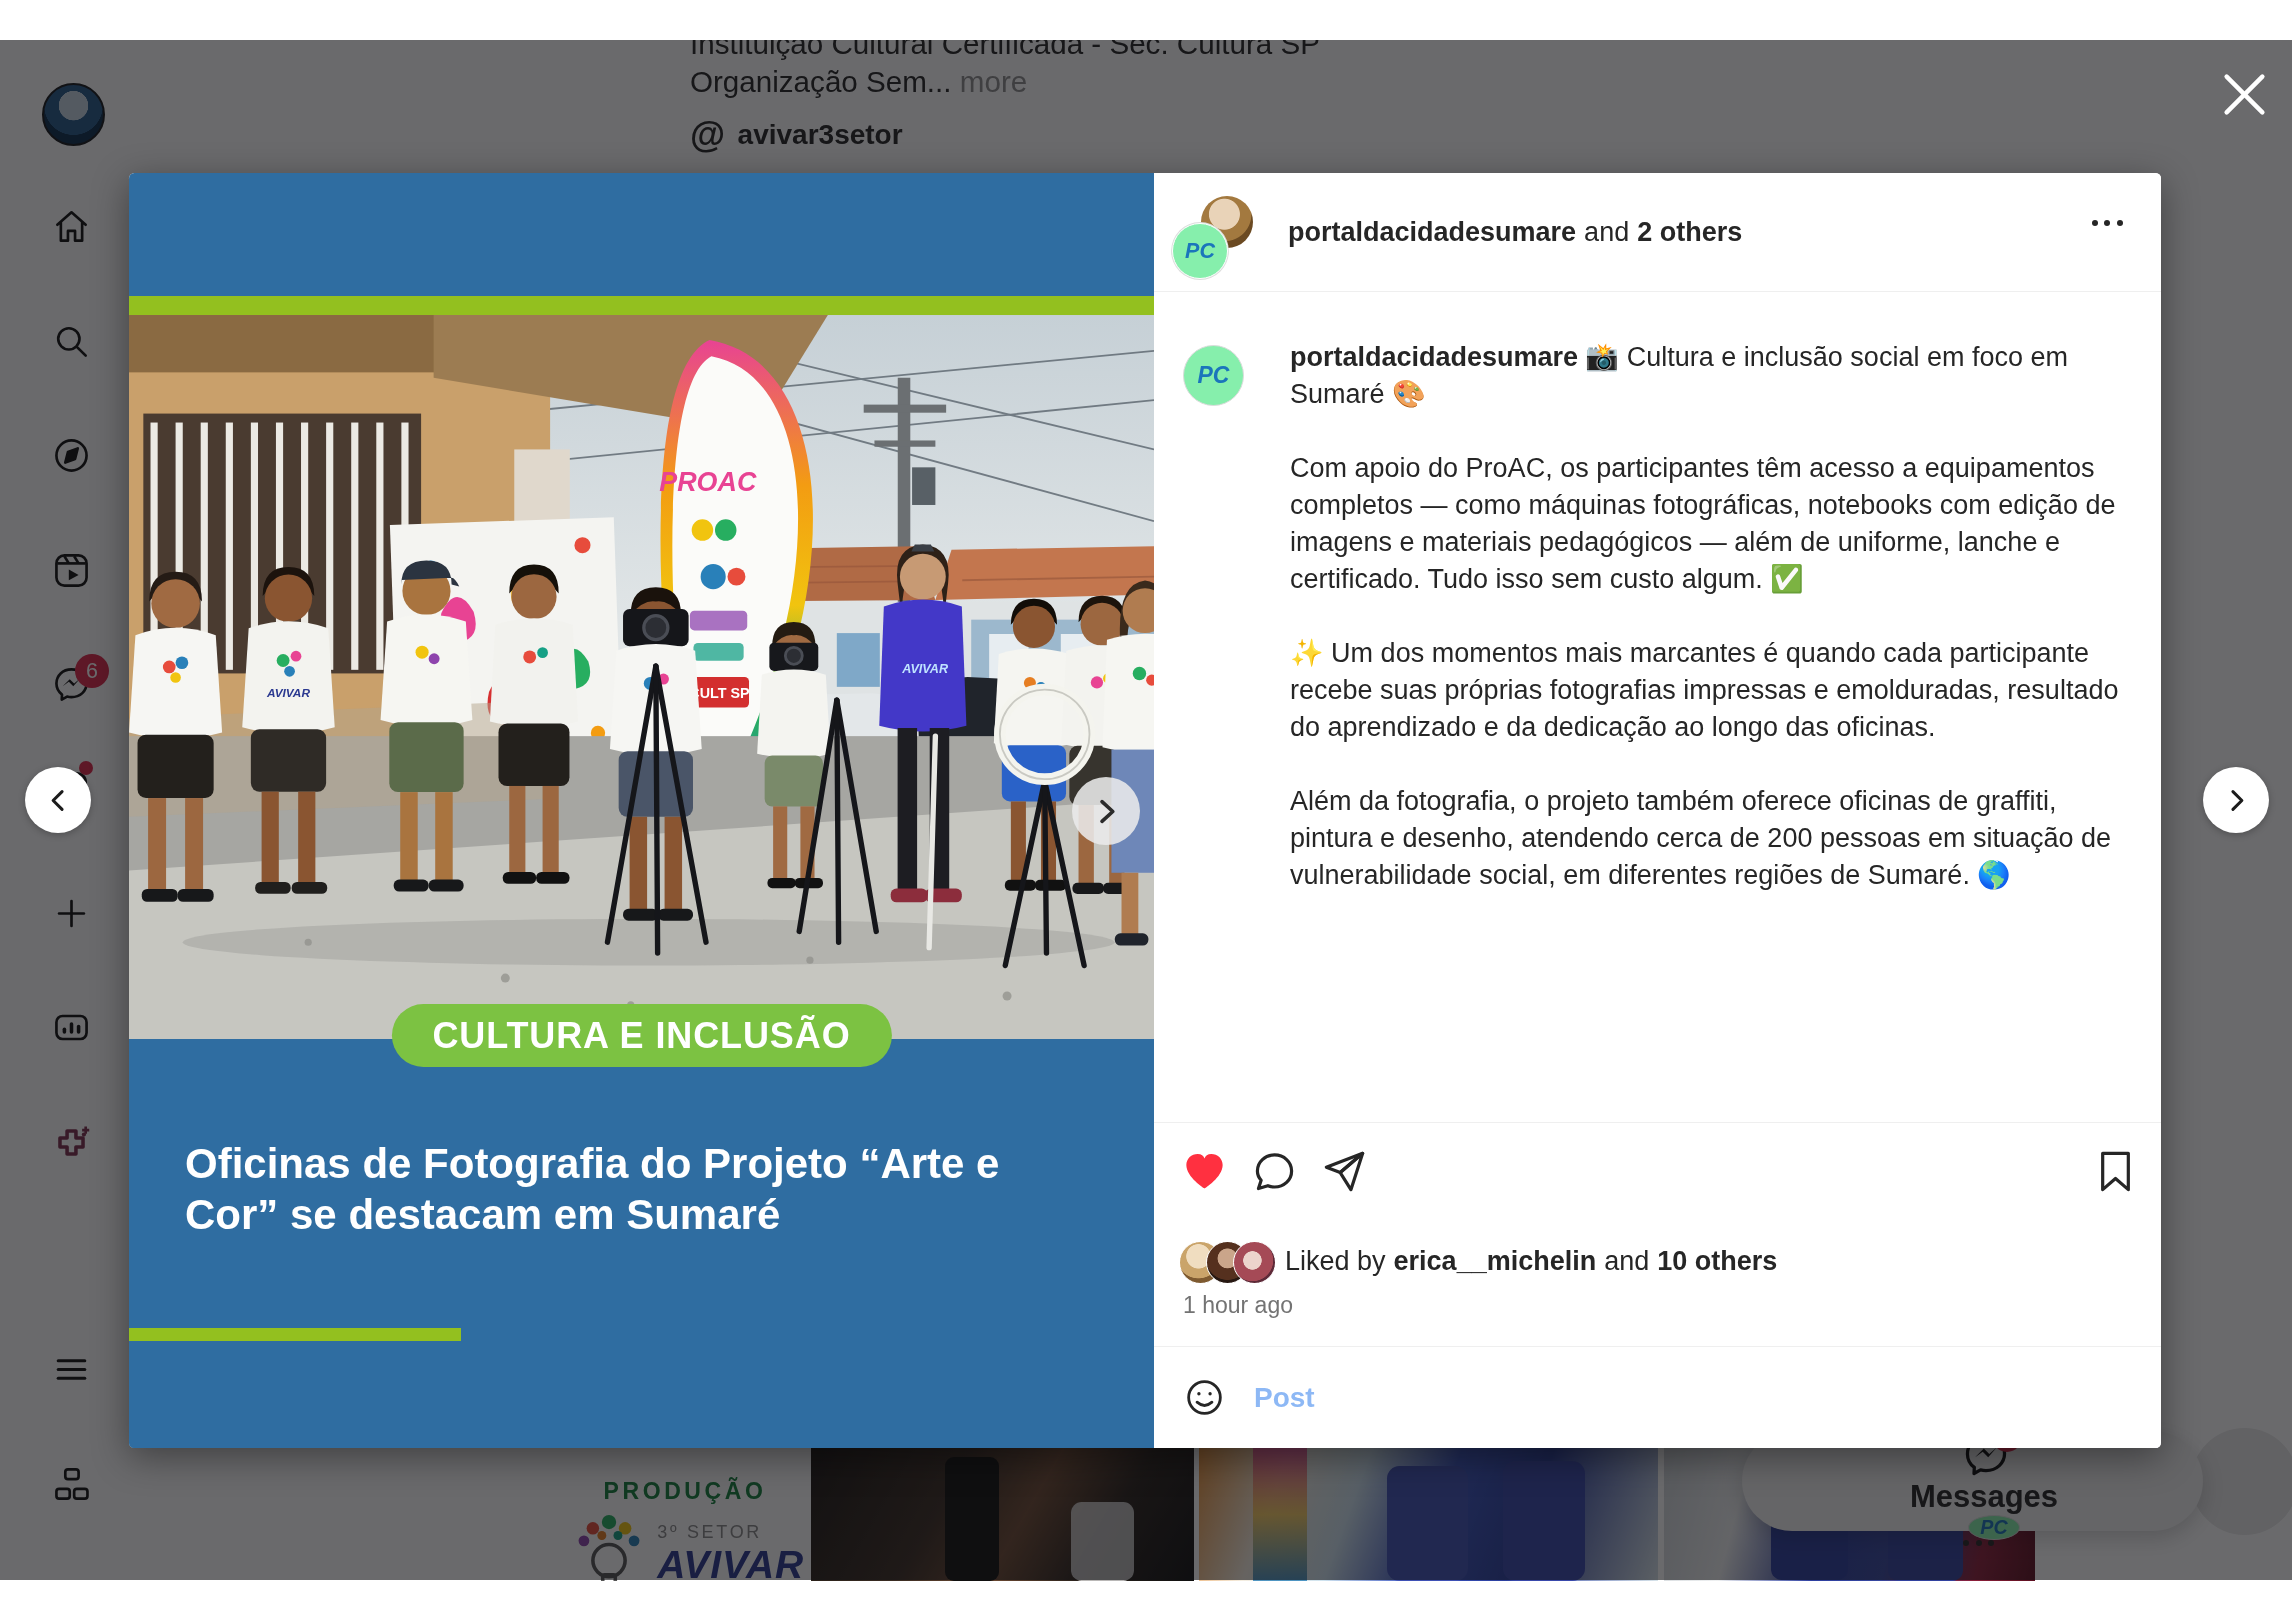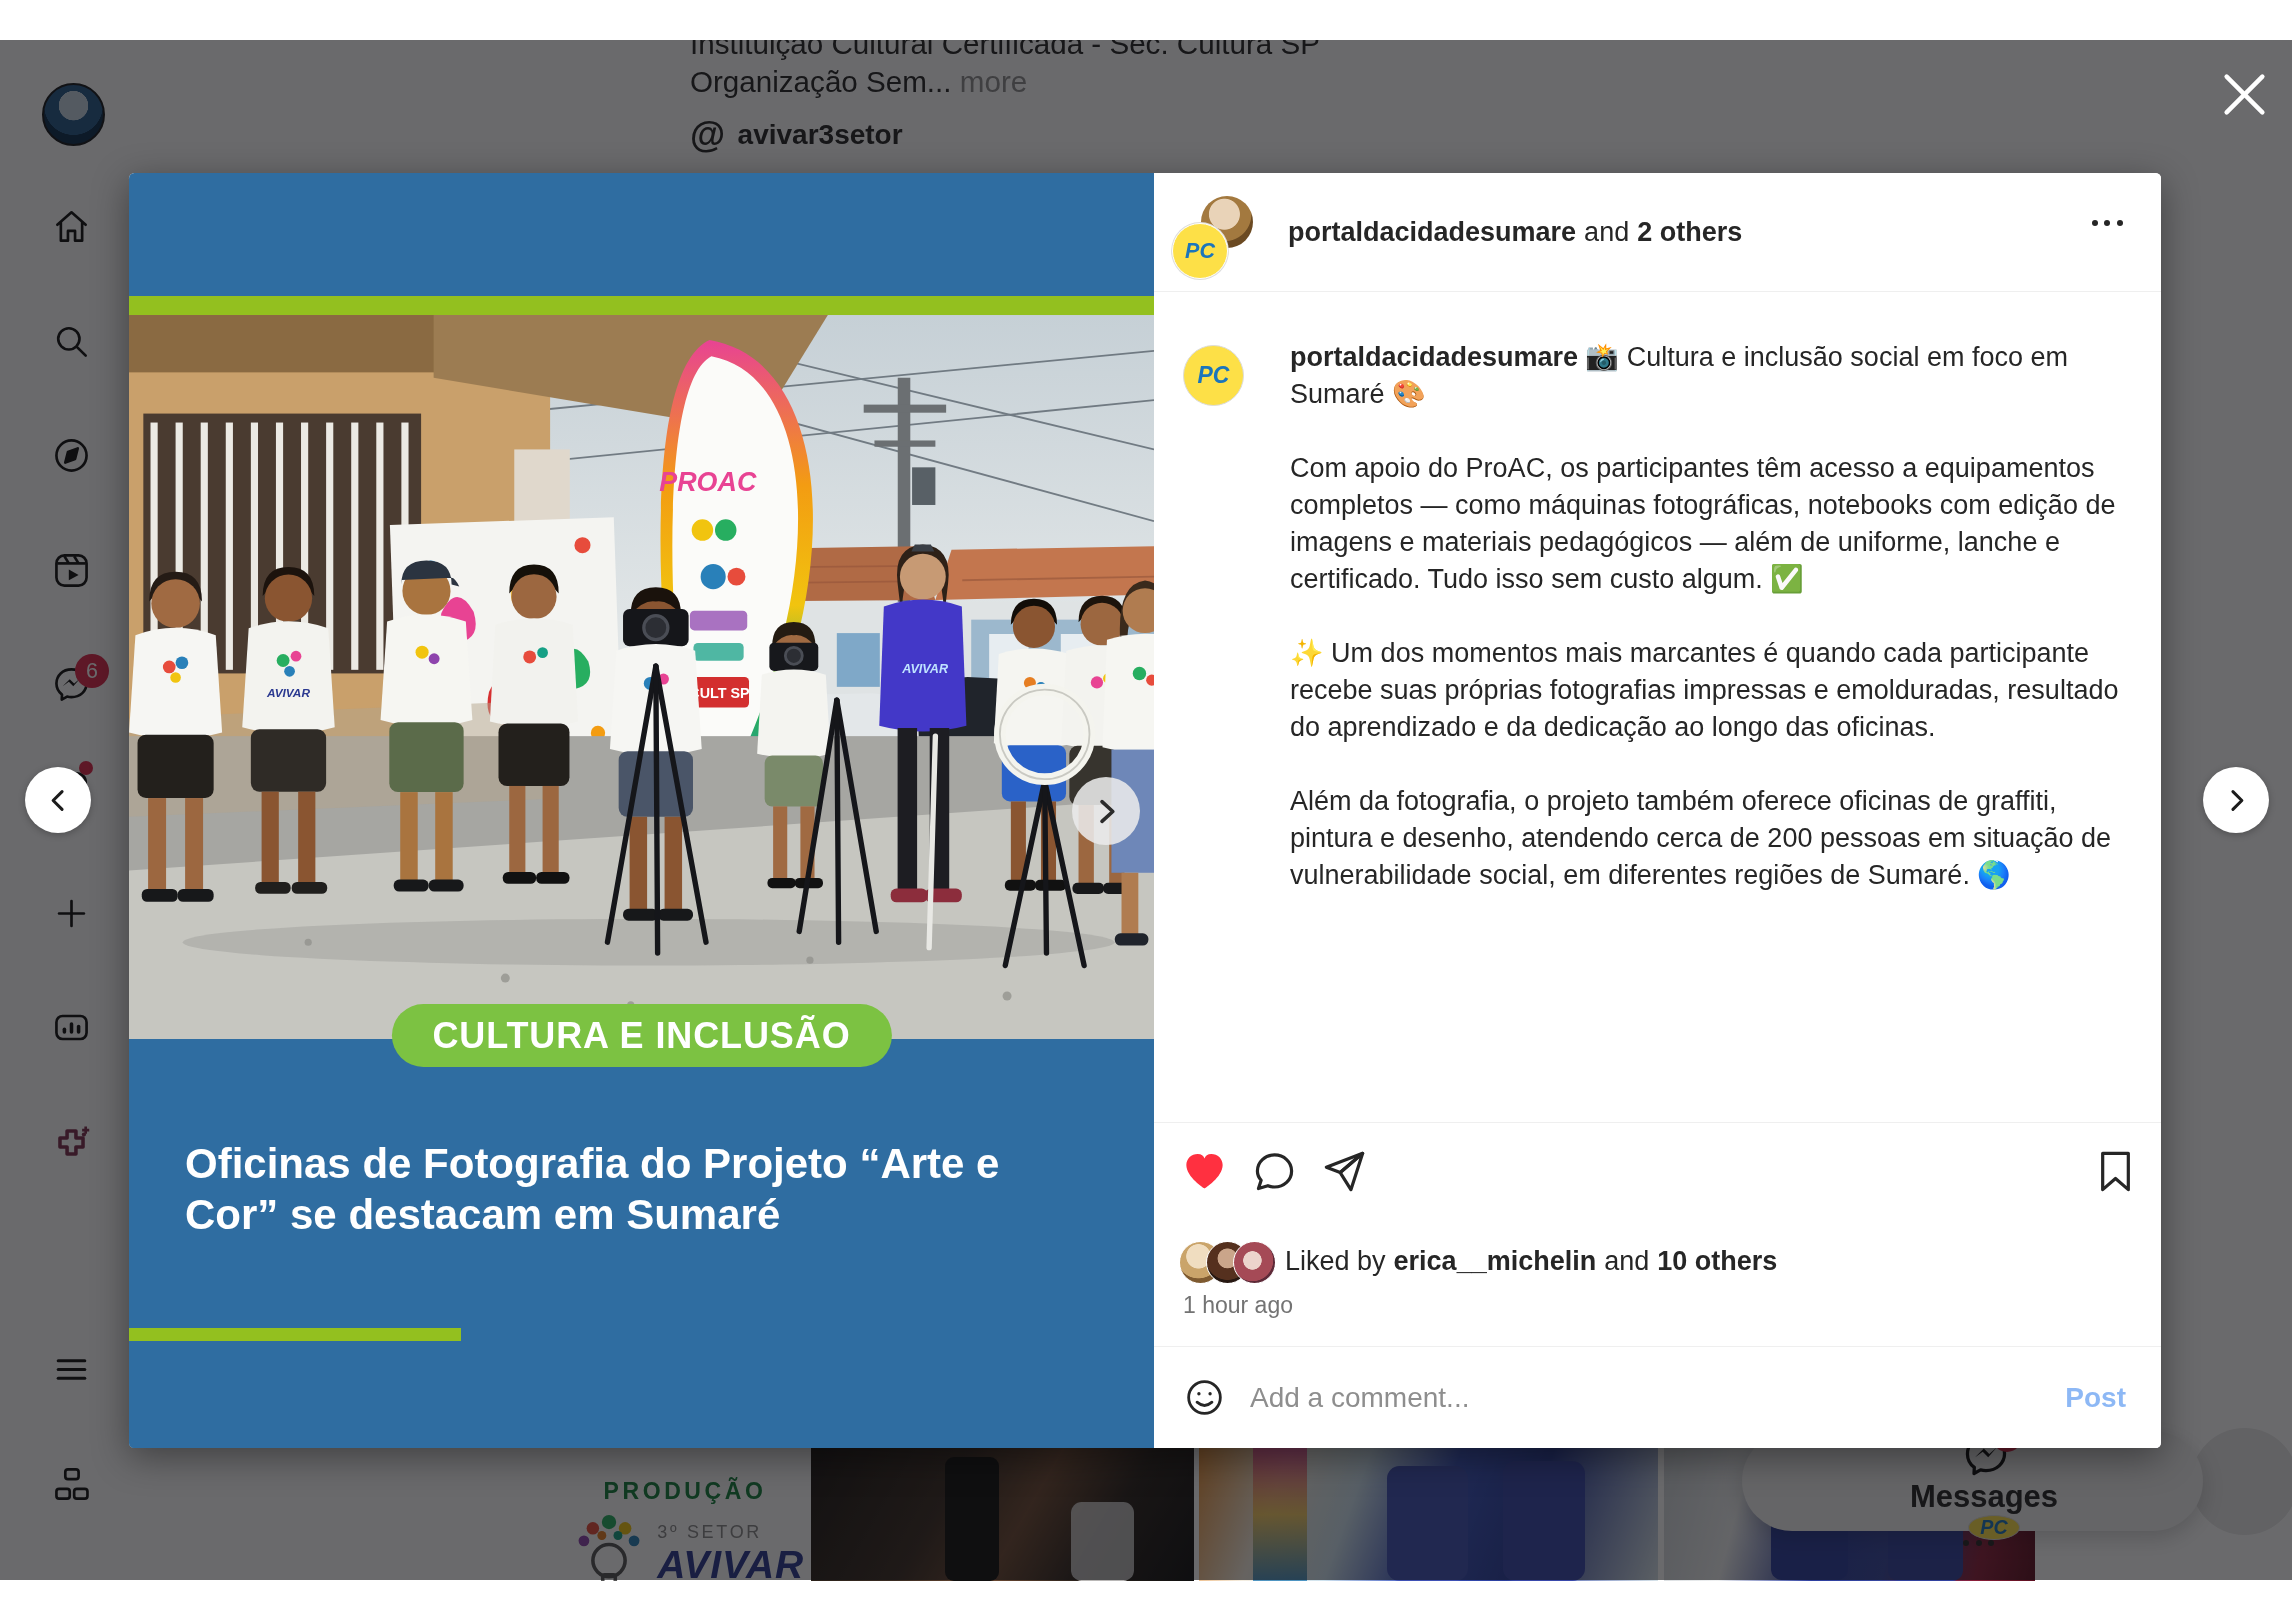--- a/index.html
+++ b/index.html
@@ -70,21 +70,21 @@
   .timestamp{position:absolute;left:29px;top:1119px;font-size:23px;color:#737373;}
   .comment-row{position:absolute;left:0;top:1173px;width:1008px;height:102px;border-top:0.9px solid #efefef;
                display:flex;align-items:center;padding:0 30px;box-sizing:border-box;gap:23px;}
   .comment-input{flex:1;border:none;outline:none;font-size:28px;font-family:"Liberation Sans",sans-serif;color:#262626;}
   .comment-input::placeholder{color:#8e8e8e;}
   .post-btn{background:none;border:none;font-size:28px;font-weight:600;color:#8db8f5;cursor:pointer;font-family:"Liberation Sans",sans-serif;}
   
   .nav-circle{position:absolute;width:66px;height:66px;border-radius:50%;background:#fff;z-index:12;border:none;
               display:flex;align-items:center;justify-content:center;cursor:pointer;box-shadow:0 1.8px 7.2px rgba(0,0,0,.25);}
   .close-x{position:absolute;left:2201px;top:56px;width:75px;height:75px;background:none;border:none;z-index:12;cursor:pointer;}
-  .pc-badge{border-radius:50%;background:#fde047;border:0.9px solid #dcdcdc;display:flex;align-items:center;justify-content:center;}
+  .pc-badge{border-radius:50%;background:#86efac;border:0.9px solid #dcdcdc;display:flex;align-items:center;justify-content:center;}
   .pc-badge span{font-style:italic;font-weight:800;}
   .pc-p{color:#1b75bb;}
 </style>
 </head>
 <body>
 
 <div class="bg">
 
   <div class="abs" style="left:690px;top:25px;">
     <div class="bio-line">Instituição Cultural Certificada - Sec. Cultura SP</div>
@@ -584,21 +584,20 @@
 
     <div class="timestamp">1 hour ago</div>
 
     <div class="comment-row">
       <svg viewBox="0 0 44 44" width="41" height="41" fill="none" stroke="#262626" stroke-width="3" stroke-linecap="round">
         <circle cx="22" cy="22" r="17"></circle>
           <circle cx="16" cy="18" r="1.8" fill="#262626" stroke="none"></circle>
         <circle cx="28" cy="18" r="1.8" fill="#262626" stroke="none"></circle>
           <path d="M14 27 q8 7 16 0"></path>
         </svg>
-      <input class="comment-input" type="text" placeholder="Add a comment..." style="">
       <button class="post-btn">Post</button>
     </div>
   </div>
 </div>
 
 <button class="close-x">
   <svg width="75" height="75" viewBox="0 0 84 84">
     <line x1="22" y1="22" x2="62" y2="62" stroke="#fff" stroke-width="5" stroke-linecap="round"></line>
     <line x1="62" y1="22" x2="22" y2="62" stroke="#fff" stroke-width="5" stroke-linecap="round"></line>
     </svg>

